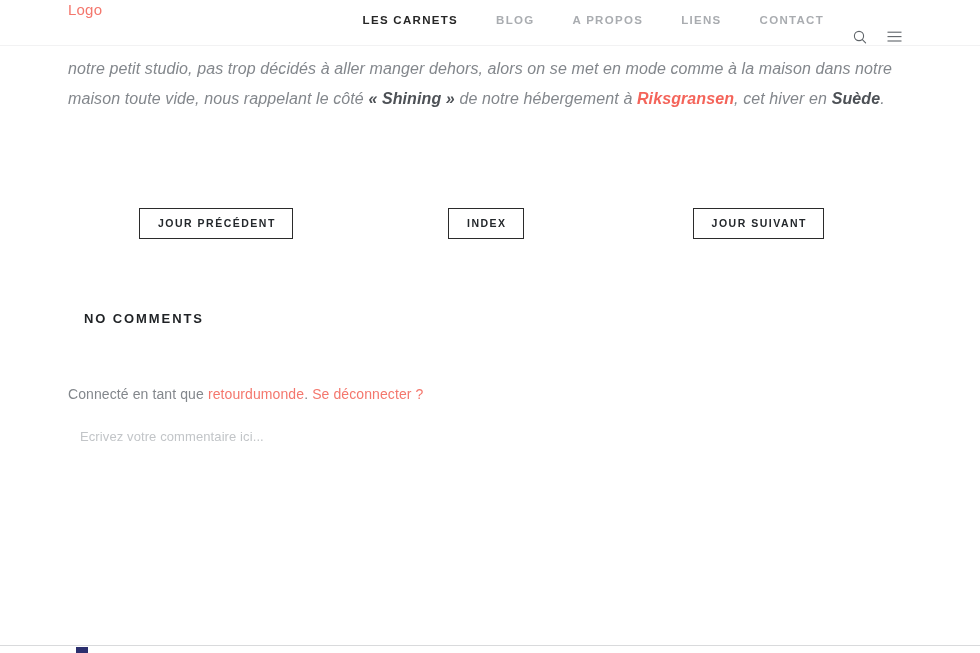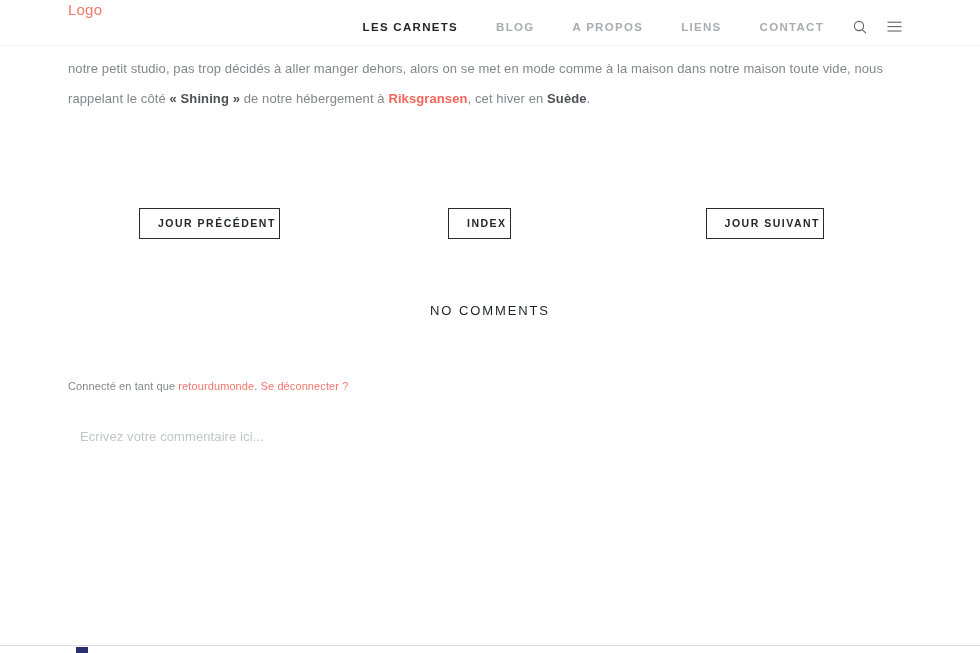--- a/index.html
+++ b/index.html
@@ -35,24 +35,23 @@
     color: #f4776d;
     font-size: 15px;
     letter-spacing: 0.2px;
     font-weight: 400;
     line-height: 1;
     cursor: pointer;
   }
   .main-nav {
     position: absolute;
     right: 68px;
-    top: 4px;
+    top: 14px;
     height: 46px;
     display: flex;
-    align-items: center;
     gap: 0;
   }
   .nav-item {
     font-size: 11.5px;
     letter-spacing: 1.3px;
     color: #a9acb0;
     text-transform: uppercase;
     padding: 0 19px;
     cursor: pointer;
     white-space: nowrap;
@@ -75,25 +74,26 @@
   
   .content {
     padding: 0 68px;
     position: relative;
   }
   .article-body {
     padding-top: 8px;
   }
   .article-body p {
     margin: 0 0 22px 0;
-    font-size: 13px;
+    font-size: 16px;
     line-height: 30px;
     color: #83878c;
     letter-spacing: 0.1px;
     max-width: 844px;
+    font-style: italic;
   }
   .article-body p strong {
     color: #4d5156;
     font-weight: 700;
   }
   .inline-link {
     color: #f4645a;
     font-weight: 700;
     text-decoration: none;
     cursor: pointer;
@@ -108,47 +108,46 @@
   .btn-outline {
     position: absolute;
     top: 60px;
     border: 1.6px solid #2b2b2b;
     background: #ffffff;
     color: #23272b;
     font-size: 10.5px;
     font-weight: 700;
     letter-spacing: 1.5px;
     text-transform: uppercase;
-    padding: 9px 3px 9px 18px;
+    padding: 9px 16px 9px 18px;
     cursor: pointer;
     font-family: "Liberation Sans", "DejaVu Sans", sans-serif;
     line-height: 1;
     white-space: nowrap;
   }
   .btn-prev  { left: 71px; }
   .btn-index { left: 380px; }
   .btn-next  { right: 88px; }
 
   
   .comments-section { padding-top: 8px; }
   .section-title {
     font-size: 13px;
-    font-weight: 400;
+    font-weight: 700;
     letter-spacing: 1.9px;
     color: #1f2225;
     text-transform: uppercase;
-    margin: 8px;
+    margin: 16px;
     line-height: 1;
-    text-align: center;
   }
   .no-comments { margin-bottom: 58px; }
   .leave-comment { margin-bottom: 24px; }
 
   .logged-in-as {
-    font-size: 11px;
+    font-size: 14px;
     color: #83878c;
     line-height: 22px;
     margin: 0 0 22px 0;
     letter-spacing: 0.1px;
   }
   .logged-in-as a {
     color: #f4776d;
     text-decoration: none;
     cursor: pointer;
     font-weight: 400;
@@ -160,21 +159,20 @@
     outline: none;
     resize: none;
     background: transparent;
     font-family: "Liberation Sans", "DejaVu Sans", sans-serif;
     font-size: 13px;
     line-height: 20px;
     color: #83878c;
     height: 120px;
     padding: 0 0 0 12px;
     letter-spacing: 0.1px;
-    margin-top: 8px;
   }
   .comment-field::placeholder { color: #c2c5c8; }
 
   
   .footer-divider {
     position: absolute;
     left: 0;
     right: 0;
     bottom: 7px;
     height: 1px;

